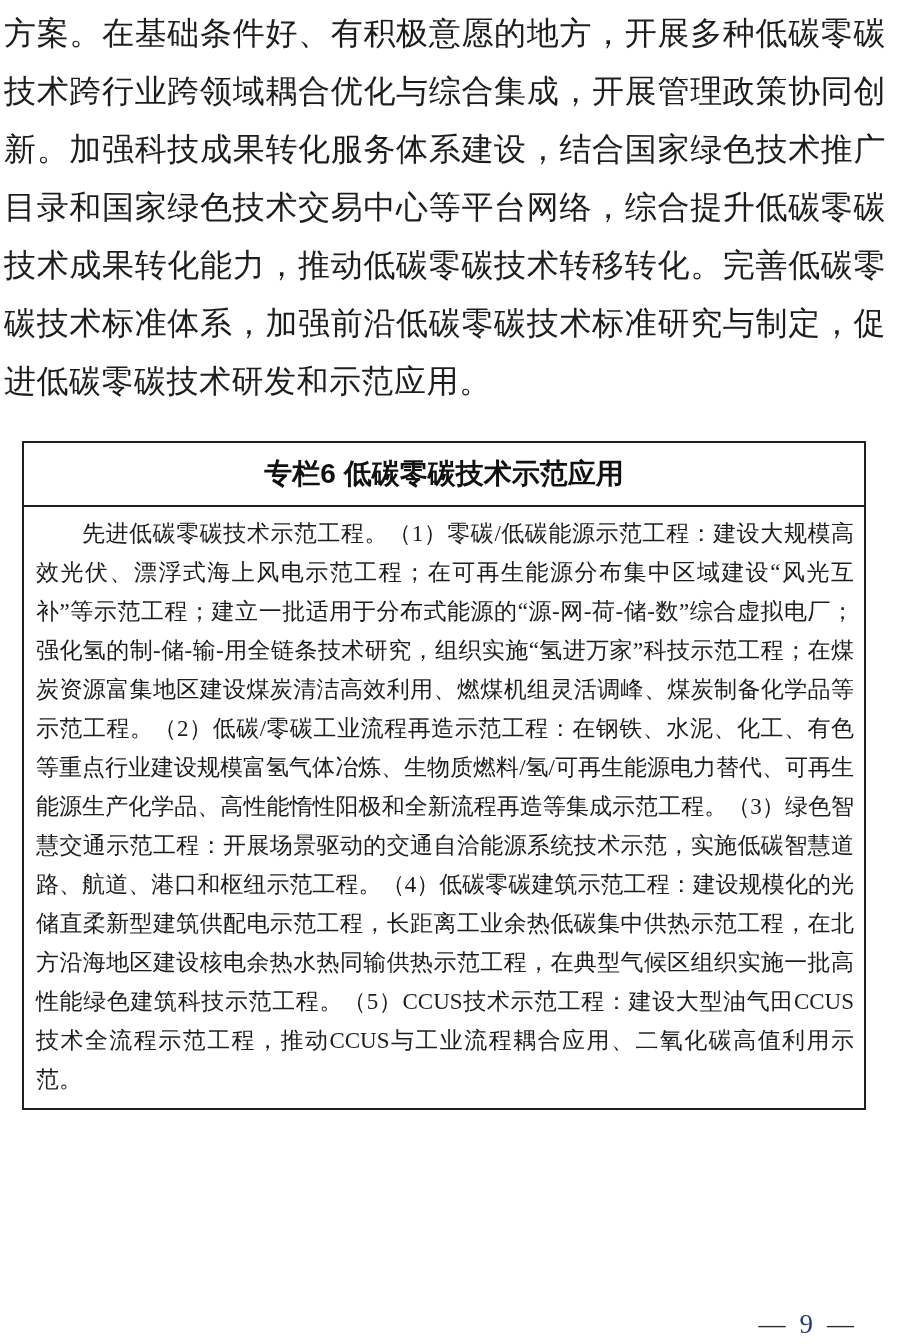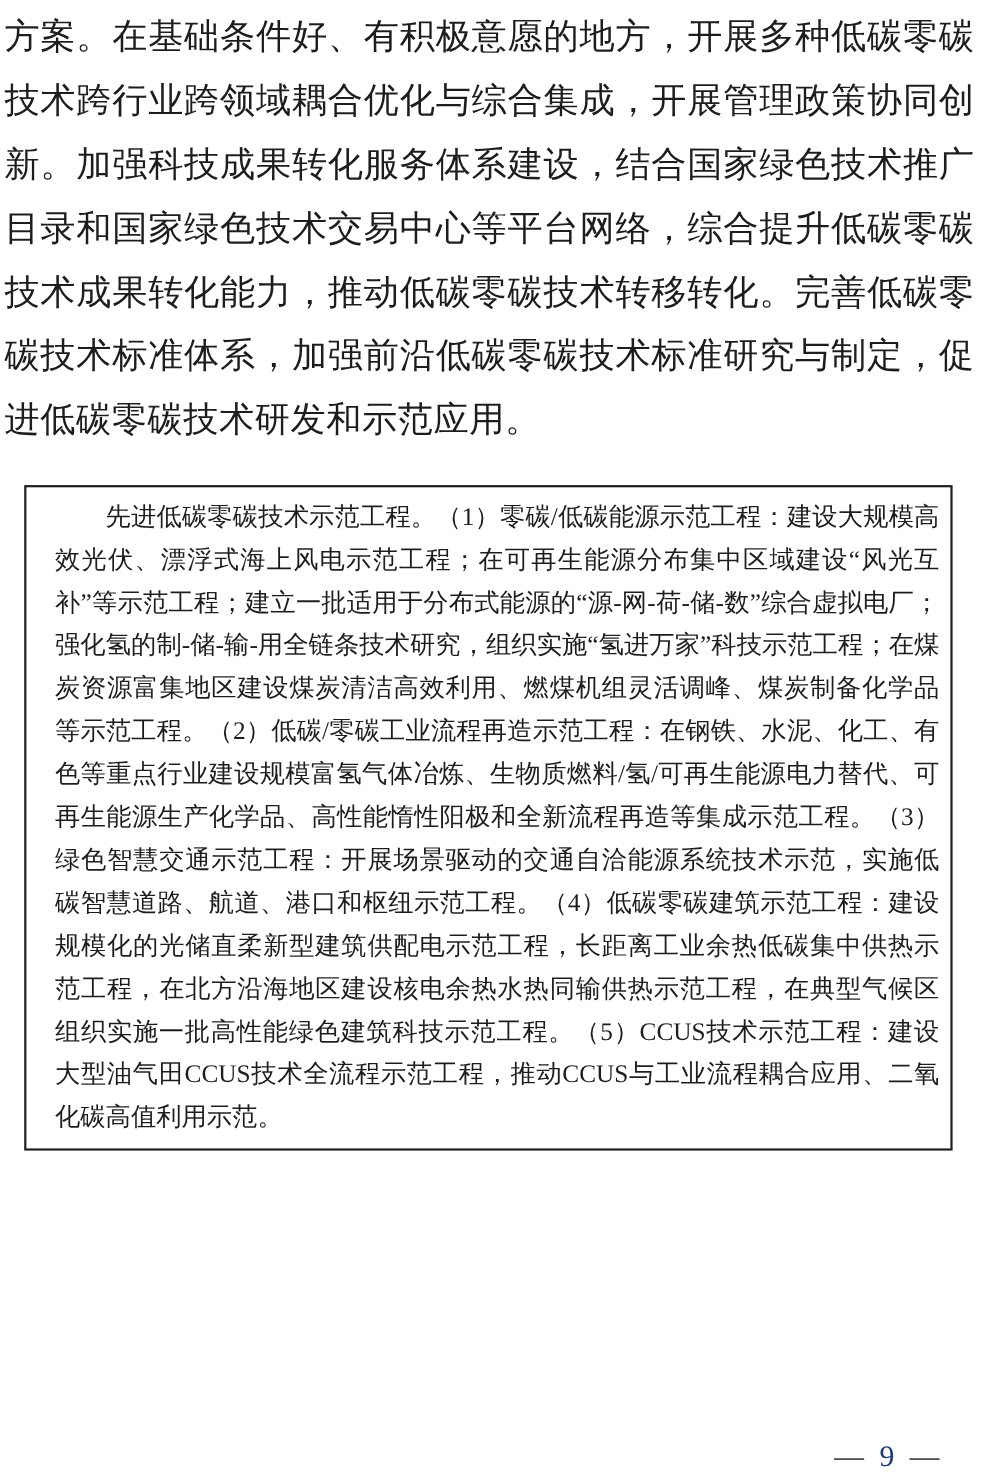--- a/index.html
+++ b/index.html
@@ -46,21 +46,21 @@
     height: 62px;
     line-height: 62px;
     text-align: center;
     font-size: 28px;
     font-weight: bold;
     color: #111111;
     border-bottom: 2px solid #1f1f1f;
     font-family: "Liberation Sans", "DejaVu Sans", sans-serif;
   }
   .panel-body {
-    padding: 7px 10px 9px 26px;
+    padding: 7px 10px 9px 12px;
     font-size: 23px;
     line-height: 39px;
     text-align: justify;
     color: #1d1d1d;
   }
   .panel-body p {
     margin: 0;
     text-indent: 2em;
   }
   
@@ -78,20 +78,21 @@
   }
 </style>
 </head>
 <body>
 
 <div class="page">
 
   <p class="body-text">方案。在基础条件好、有积极意愿的地方，开展多种低碳零碳技术跨行业跨领域耦合优化与综合集成，开展管理政策协同创新。加强科技成果转化服务体系建设，结合国家绿色技术推广目录和国家绿色技术交易中心等平台网络，综合提升低碳零碳技术成果转化能力，推动低碳零碳技术转移转化。完善低碳零碳技术标准体系，加强前沿低碳零碳技术标准研究与制定，促进低碳零碳技术研发和示范应用。</p>
 
   <section class="panel">
+    <div class="panel-title">专栏6 低碳零碳技术示范应用</div>
     <div class="panel-body">
       <p>先进低碳零碳技术示范工程。（1）零碳/低碳能源示范工程：建设大规模高效光伏、漂浮式海上风电示范工程；在可再生能源分布集中区域建设“风光互补”等示范工程；建立一批适用于分布式能源的“源-网-荷-储-数”综合虚拟电厂；强化氢的制-储-输-用全链条技术研究，组织实施“氢进万家”科技示范工程；在煤炭资源富集地区建设煤炭清洁高效利用、燃煤机组灵活调峰、煤炭制备化学品等示范工程。（2）低碳/零碳工业流程再造示范工程：在钢铁、水泥、化工、有色等重点行业建设规模富氢气体冶炼、生物质燃料/氢/可再生能源电力替代、可再生能源生产化学品、高性能惰性阳极和全新流程再造等集成示范工程。（3）绿色智慧交通示范工程：开展场景驱动的交通自洽能源系统技术示范，实施低碳智慧道路、航道、港口和枢纽示范工程。（4）低碳零碳建筑示范工程：建设规模化的光储直柔新型建筑供配电示范工程，长距离工业余热低碳集中供热示范工程，在北方沿海地区建设核电余热水热同输供热示范工程，在典型气候区组织实施一批高性能绿色建筑科技示范工程。（5）CCUS技术示范工程：建设大型油气田CCUS技术全流程示范工程，推动CCUS与工业流程耦合应用、二氧化碳高值利用示范。</p>
     </div>
   </section>
 
   <div class="page-number">
     <span>—</span><span class="num">9</span><span>—</span>
   </div>
 
 </div>

